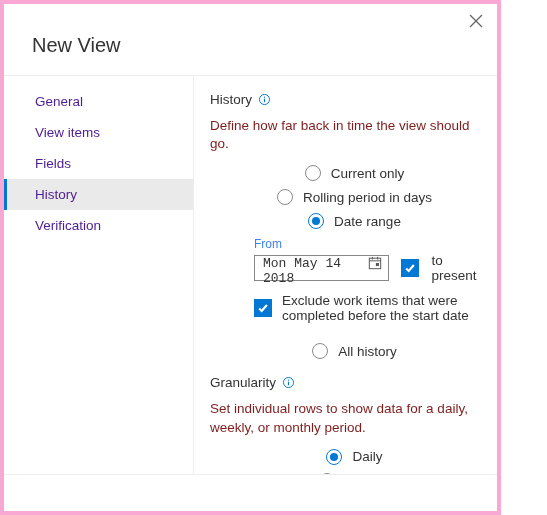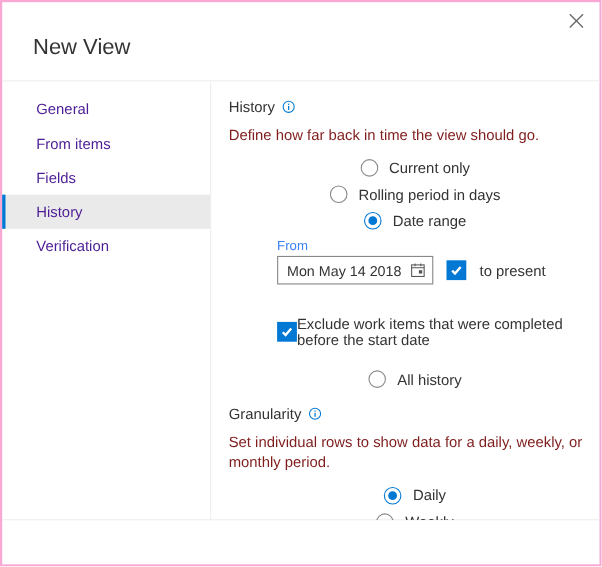--- a/index.html
+++ b/index.html
@@ -1,42 +1,42 @@
 <!DOCTYPE html>
 <html><head>
 <meta charset="utf-8">
 <style>
   * { box-sizing: border-box; }
   html, body { margin:0; padding:0; font-family: "Segoe UI", Arial, sans-serif; color:#333; background:#fff; }
-  .dialog { width:547px; height:515px; position:relative; border:2px solid #f9a8d4; }
+  .dialog { width:501px; height:515px; position:relative; border:4px solid #f9a8d4; }
   .close { position:absolute; top:10px; right:14px; cursor:pointer; color:#666; }
   .close svg { width:14px; height:14px; stroke:#666; stroke-width:1.2; }
   .title { font-size:20px; font-weight:400; color:#333; padding:30px 0 18px 28px; }
   .body { display:flex; border-top:1px solid #eee; border-bottom:1px solid #eee; height:400px; }
   .sidebar { width:189px; padding-top:10px; }
   .sidebar-item { padding:8px 0 8px 28px; font-size:13.5px; color:#4c1d95; cursor:pointer; border-left:3px solid transparent; }
   .sidebar-item.active { background:#eaeaea; border-left:3px solid #0078d4; font-weight:400; }
   .content { flex:1; border-left:1px solid #eee; padding:12px 14px 12px 16px; overflow:auto; font-size:13.5px; }
   .section-header { font-size:13.5px; color:#333; margin:4px 0 6px 0; display:flex; align-items:center; gap:6px; }
   .info-icon { display:inline-flex; width:13px; height:13px; }
   .info-icon svg { width:13px; height:13px; }
   .desc { font-size:13.5px; color:#7f1d1d; margin:10px 0 12px 0; line-height:1.35; }
   .radio-row { display:flex; align-items:center; gap:10px; margin:6px 0 8px 16px; font-size:13.5px; cursor:pointer;justify-content:center; }
   .radio { width:16px; height:16px; border:1.2px solid #888; border-radius:50%; display:inline-flex; align-items:center; justify-content:center; flex-shrink:0; }
   .radio.checked { border-color:#0078d4; }
   .radio.checked .dot { width:8px; height:8px; background:#0078d4; border-radius:50%; }
   .subblock { margin-left:44px; }
   .from-label { font-size:12px; color:#3b82f6; margin-bottom:2px; margin-top:2px; }
   .date-row { display:flex; align-items:center; gap:12px; }
-  .date-input { display:flex; align-items:center; border:1px solid #888; height:26px; padding:0 6px 0 8px; gap:8px; font-size:13px; background:#fff; cursor:pointer; }
+  .date-input { display:flex; border:1px solid #888; height:26px; padding:0 6px 0 8px; gap:8px; font-size:13px; background:#fff; cursor:pointer;font-family:Liberation Mono, monospace; }
   .cal-icon { display:inline-flex; width:14px; height:14px; }
   .cal-icon svg { width:14px; height:14px; }
   .checkbox { width:18px; height:18px; background:#0078d4; display:inline-flex; align-items:center; justify-content:center; cursor:pointer; flex-shrink:0; }
   .checkbox svg { width:12px; height:12px; stroke:#fff; stroke-width:2.5; fill:none; }
-  .check-row { display:flex; align-items:center; gap:0; font-size:13.5px; margin-top:28px; }
+  .check-row { display:flex; align-items:center; gap:10px; font-size:13.5px; margin-top:10px; }
   .footer { display:flex; gap:10px; padding:12px 0 0 28px; }
   .btn { height:30px; padding:0 18px; font-size:13.5px; border:none; cursor:pointer; font-family:inherit; }
   .btn-primary { background:#0078d4; color:#fff; }
   .btn-secondary { background:#efefef; color:#333; }
 </style>
 </head>
 <body>
 
 <div class="dialog">
 
@@ -45,21 +45,21 @@
         <line x1="1" y1="1" x2="13" y2="13"></line>
         <line x1="13" y1="1" x2="1" y2="13"></line>
       </svg>
   </div>
 
   <div class="title">New View</div>
 
   <div class="body">
     <div class="sidebar">
       <div class="sidebar-item"><span>General</span></div>
-      <div class="sidebar-item"><span>From items</span></div>
+      <div class="sidebar-item"><span>View items</span></div>
       <div class="sidebar-item"><span>Fields</span></div>
       <div class="sidebar-item active"><span>History</span></div>
       <div class="sidebar-item"><span>Verification</span></div>
     </div>
 
     <div class="content">
 
       <div class="section-header">
         <span>History</span>
         <span class="info-icon">

